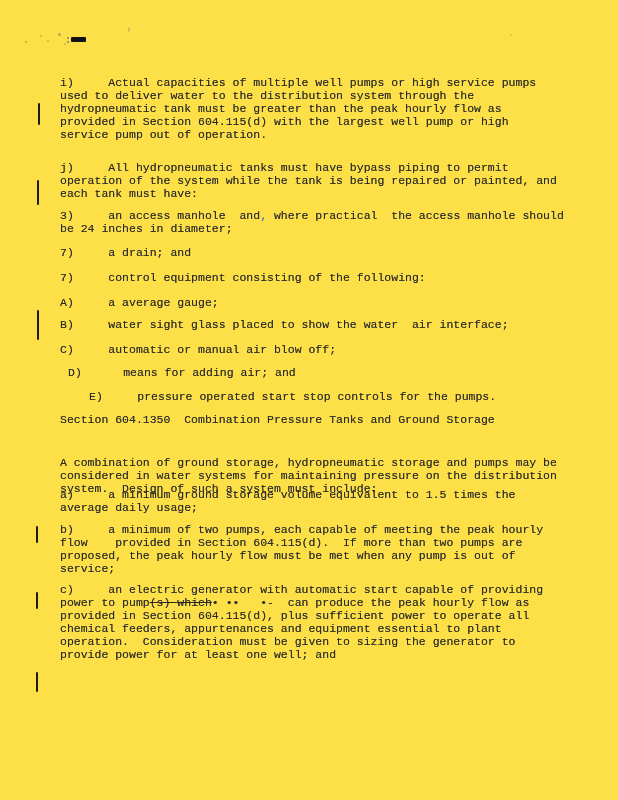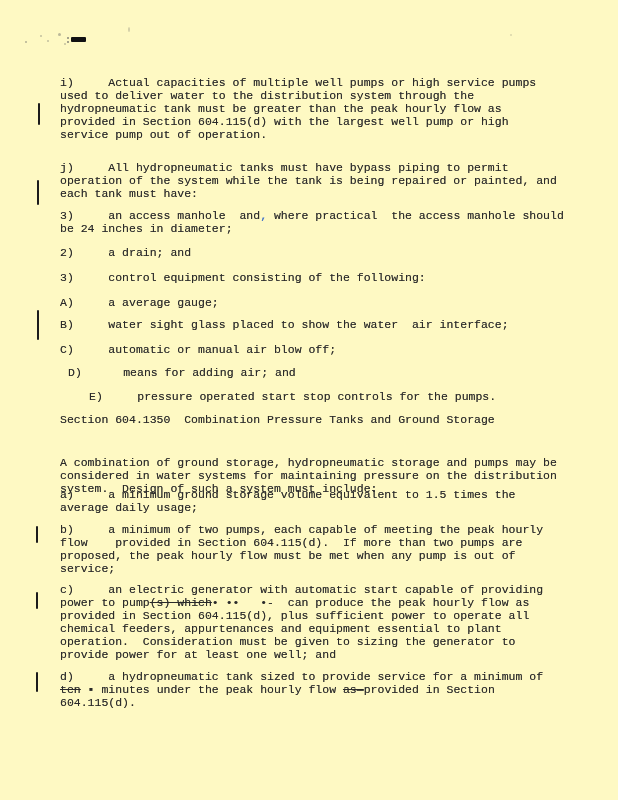--- a/index.html
+++ b/index.html
@@ -4,21 +4,21 @@
 <style>
   html, body {
     margin: 0;
     padding: 0;
     background: #ffffff;
   }
   .page {
     position: relative;
     width: 618px;
     height: 800px;
-    background: #fef9c3;
+    background: #fde047;
     overflow: hidden;
     font-family: "Liberation Mono", "DejaVu Sans Mono", monospace;
     font-size: 11.5px;
     line-height: 13px;
     color: #2a2a2a;
   }
   .text-layer { position: absolute; inset: 0; }
   .block {
     position: absolute;
     left: 60px;
@@ -60,22 +60,22 @@
       <div class="block" style="top: 76px;"><span>i)     Actual capacities of multiple well pumps or high service pumps
 used to deliver water to the distribution system through the
 hydropneumatic tank must be greater than the peak hourly flow as
 provided in Section 604.115(d) with the largest well pump or high
 service pump out of operation.</span></div>
       <div class="block" style="top: 161px;"><span>j)     All hydropneumatic tanks must have bypass piping to permit
 operation of the system while the tank is being repaired or painted, and
 each tank must have:</span></div>
       <div class="block" style="top: 209px;"><span>3)     an access manhole  and</span><span class="blue">,</span><span> where practical  the access manhole should
 be 24 inches in diameter;</span></div>
-      <div class="block" style="top: 246px;"><span>2)     a drain; and</span></div>
-      <div class="block" style="top: 271px;"><span>3)     control equipment consisting of the following:</span></div>
+      <div class="block" style="top: 246px;"><span>7)     a drain; and</span></div>
+      <div class="block" style="top: 271px;"><span>7)     control equipment consisting of the following:</span></div>
       <div class="block" style="top: 296px;"><span>A)     a average gauge;</span></div>
       <div class="block" style="top: 318px;"><span>B)     water sight glass placed to show the water  air interface;</span></div>
       <div class="block" style="top: 343px;"><span>C)     automatic or manual air blow off;</span></div>
       <div class="block" style="top: 366px; padding-left: 8px;"><span>D)      means for adding air; and</span></div>
       <div class="block" style="top: 390px; margin-left: 29px;"><span>E)     pressure operated start stop controls for the pumps.</span></div>
       <div class="block" style="top: 413px;"><span>Section 604.1350  Combination Pressure Tanks and Ground Storage</span></div>
       <div class="block" style="top: 456px;"><span>A combination of ground storage, hydropneumatic storage and pumps may be
 considered in water systems for maintaining pressure on the distribution
 system.  Design of such a system must include:</span></div>
       <div class="block" style="top: 488px;"><span>a)     a minimum ground storage volume equivalent to 1.5 times the
@@ -83,23 +83,20 @@
       <div class="block" style="top: 523px;"><span>b)     a minimum of two pumps, each capable of meeting the peak hourly
 flow    provided in Section 604.115(d).  If more than two pumps are
 proposed, the peak hourly flow must be met when any pump is out of
 service;</span></div>
       <div class="block" style="top: 583px;"><span>c)     an electric generator with automatic start capable of providing
 power to pump</span><span class="strike">(s) which</span><span>• ••   •-  can produce the peak hourly flow as
 provided in Section 604.115(d), plus sufficient power to operate all
 chemical feeders, appurtenances and equipment essential to plant
 operation.  Consideration must be given to sizing the generator to
 provide power for at least one well; and</span></div>
-      <div class="block" style="top: 670px;"><span>d)     a hydropneumatic tank sized to provide service for a minimum of
-</span><span class="strike">ten</span><span> ▪ minutes under the peak hourly flow </span><span class="strike">as—</span><span>provided in Section
-604.115(d).</span></div>
     </div>
   <div id="marks-layer">
       <div class="margin-mark" style="left: 38px; top: 103px; height: 22px;"></div>
       <div class="margin-mark" style="left: 37px; top: 180px; height: 25px;"></div>
       <div class="margin-mark" style="left: 37px; top: 310px; height: 30px;"></div>
       <div class="margin-mark" style="left: 36px; top: 526px; height: 17px;"></div>
       <div class="margin-mark" style="left: 36px; top: 592px; height: 17px;"></div>
       <div class="margin-mark" style="left: 36px; top: 672px; height: 20px;"></div>
     </div>
   <div id="smudge-layer">

